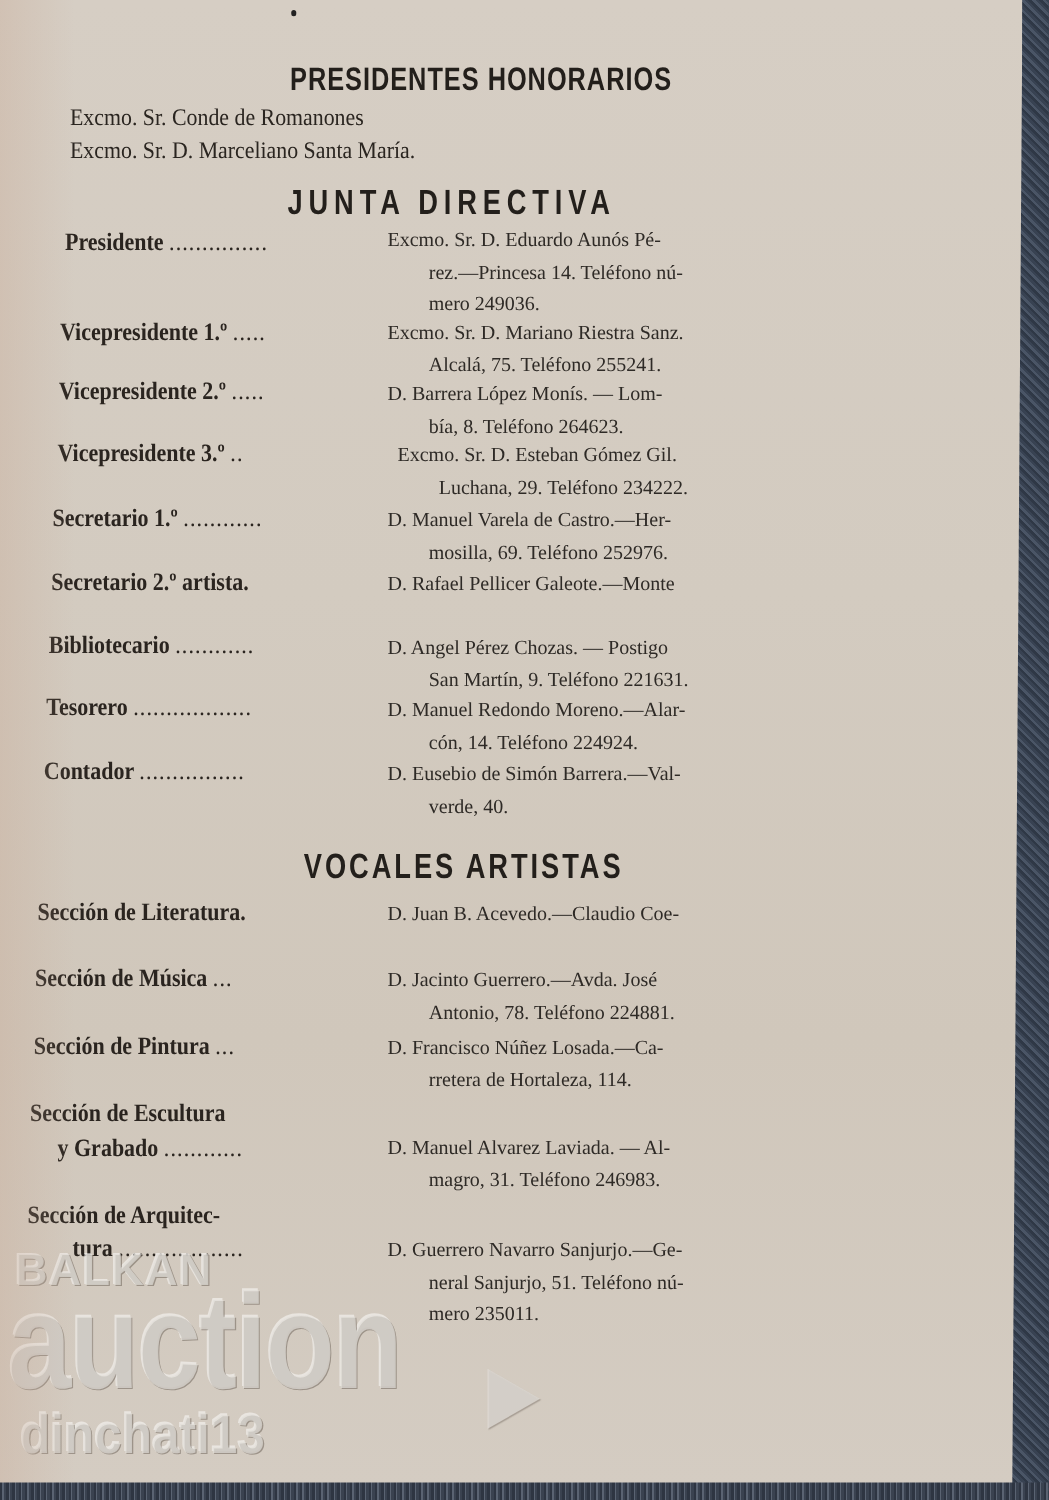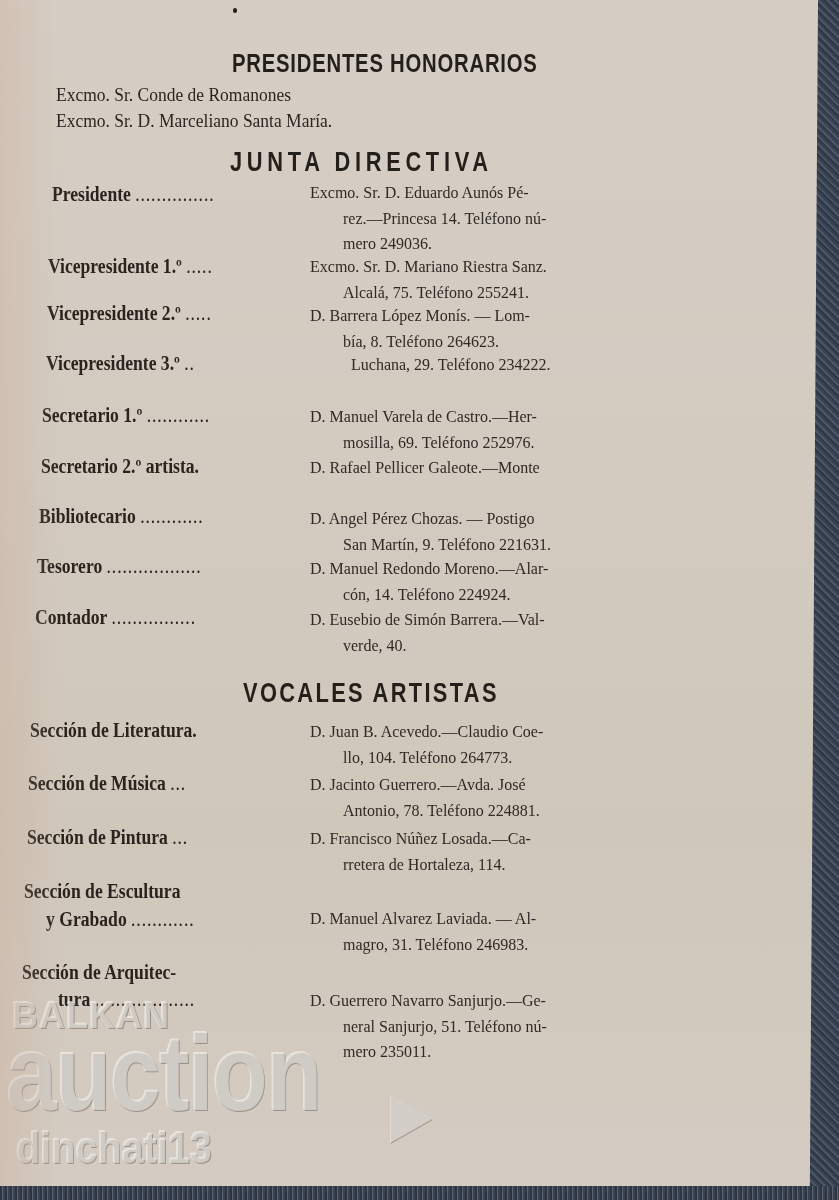--- a/index.html
+++ b/index.html
@@ -99,20 +99,21 @@
     <div class="role" style="left:47px; top:302px"><span>Vicepresidente 2.º</span> <span class="dots">.....</span></div>
     <div class="desc" style="top:303px">
       <span class="first">D. Barrera López Monís. — Lom-</span>
       <span class="cont">bía, 8. Teléfono 264623.</span>
     </div>
   </div>
 
   <div class="row">
     <div class="role" style="left:46px; top:352px"><span>Vicepresidente 3.º</span> <span class="dots">..</span></div>
     <div class="desc" style="top:352px; left:318px">
+      <span class="first">Excmo. Sr. D. Esteban Gómez Gil.</span>
       <span class="cont">Luchana, 29. Teléfono 234222.</span>
     </div>
   </div>
 
   <div class="row">
     <div class="role" style="left:42px; top:404px"><span>Secretario 1.º</span> <span class="dots">............</span></div>
     <div class="desc" style="top:404px">
       <span class="first">D. Manuel Varela de Castro.—Her-</span>
       <span class="cont">mosilla, 69. Teléfono 252976.</span>
     </div>
@@ -148,21 +149,20 @@
       <span class="cont">verde, 40.</span>
     </div>
   </div>
 
   <div class="h h3">VOCALES ARTISTAS</div>
 
   <div class="row">
     <div class="role" style="left:30px; top:719px"><span>Sección de Literatura.</span><span class="dots"></span></div>
     <div class="desc" style="top:719px">
       <span class="first">D. Juan B. Acevedo.—Claudio Coe-</span>
-      <span class="cont">llo, 104. Teléfono 264773.</span>
     </div>
   </div>
 
   <div class="row">
     <div class="role" style="left:28px; top:772px"><span>Sección de Música</span> <span class="dots">...</span></div>
     <div class="desc" style="top:772px">
       <span class="first">D. Jacinto Guerrero.—Avda. José</span>
       <span class="cont">Antonio, 78. Teléfono 224881.</span>
     </div>
   </div>

